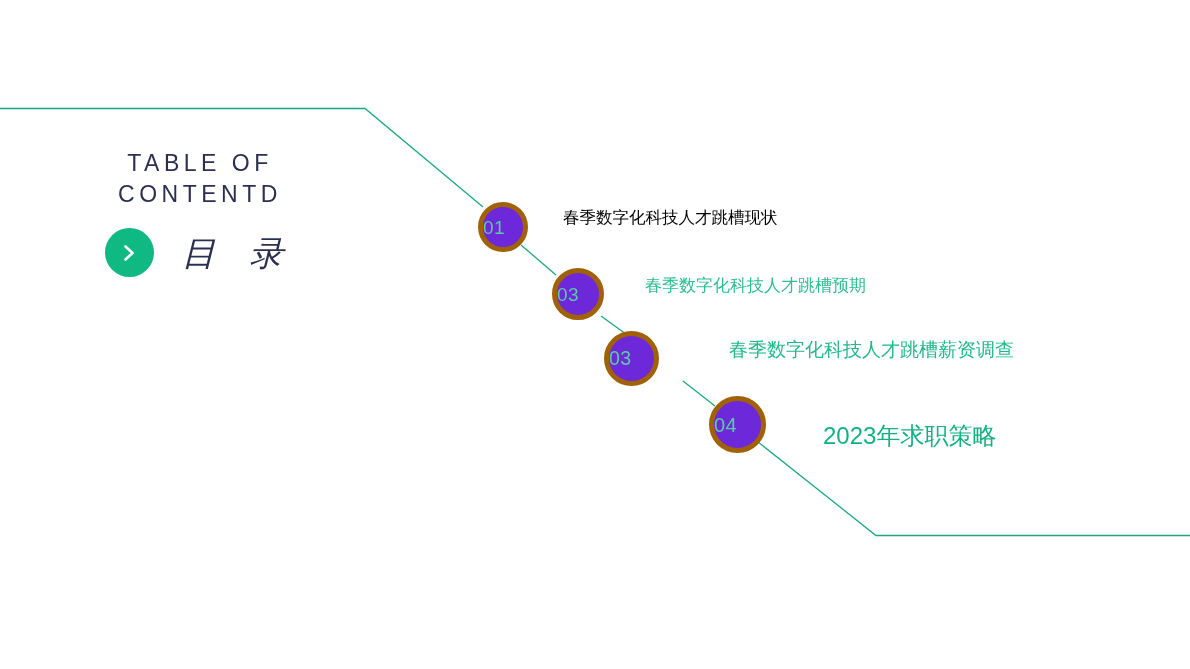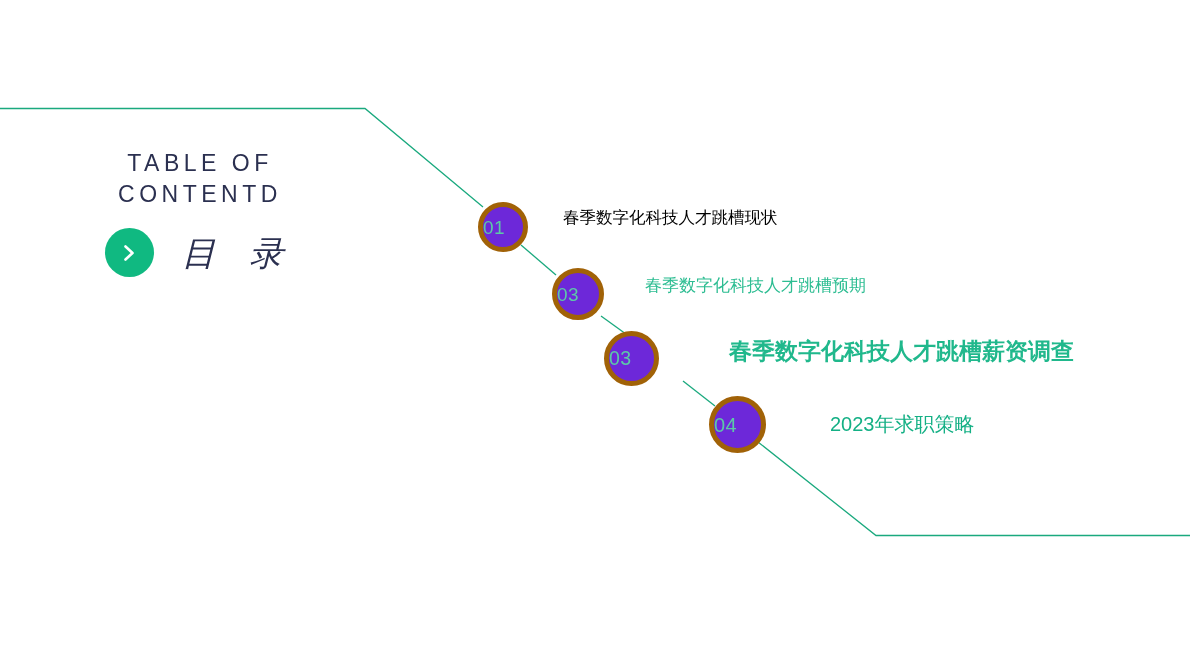--- a/index.html
+++ b/index.html
@@ -136,20 +136,20 @@
   <div class="toc-label" style="left:563px; top:209px; font-size:16.5px; color:#000000;">春季数字化科技人才跳槽现状</div>
 
   <div class="toc-node" style="left:552px; top:268px; width:52px; height:52px;">
     <span class="node-num" style="font-size:19px;">03</span>
   </div>
   <div class="toc-label" style="left:645px; top:277px; font-size:17px; color:#2dbd92;">春季数字化科技人才跳槽预期</div>
 
   <div class="toc-node" style="left:604px; top:331px; width:55px; height:55px;">
     <span class="node-num" style="font-size:19.5px;">03</span>
   </div>
-  <div class="toc-label" style="left:729px; top:340px; font-size:23px; color:#20b88c;font-weight:bold;">春季数字化科技人才跳槽薪资调查</div>
+  <div class="toc-label" style="left:729px; top:340px; font-size:19px; color:#20b88c;">春季数字化科技人才跳槽薪资调查</div>
 
   <div class="toc-node" style="left:709px; top:396px; width:57px; height:57px;">
     <span class="node-num" style="font-size:20px;">04</span>
   </div>
-  <div class="toc-label" style="left:823px; top:414px; font-size:20px; color:#14b085;margin-left:7px;">2023年求职策略</div>
+  <div class="toc-label" style="left:823px; top:424px; font-size:24px; color:#14b085;">2023年求职策略</div>
 
 </div>
 
 </body></html>

